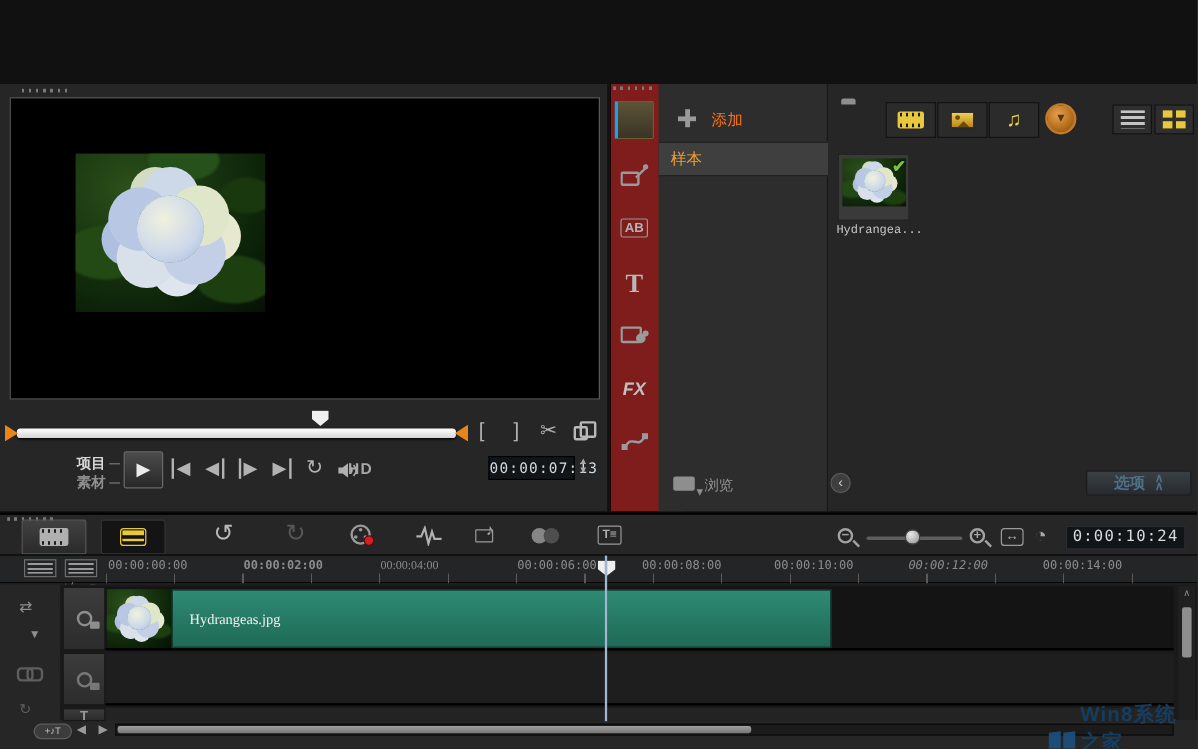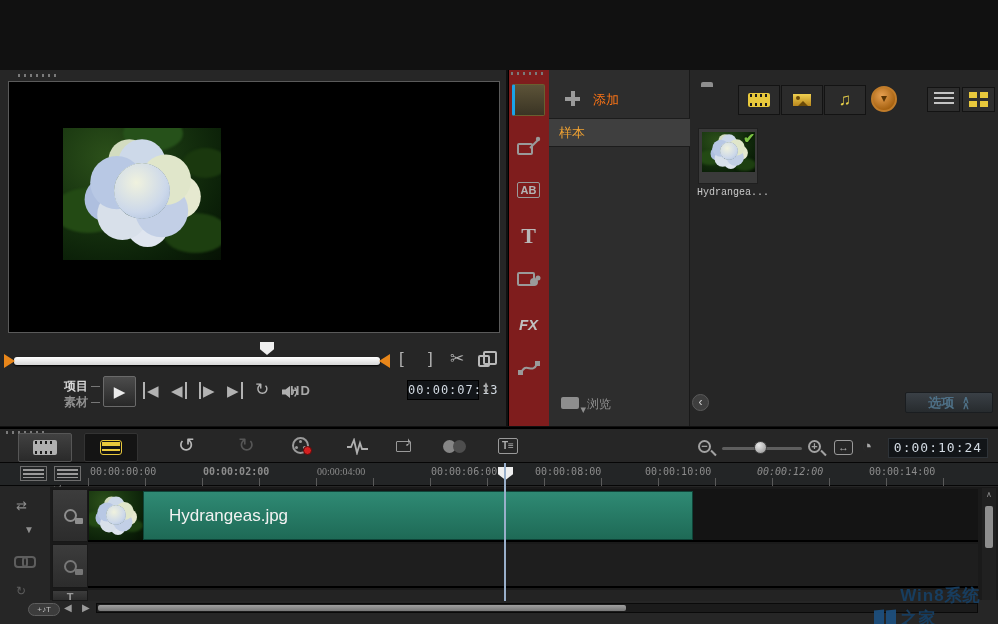--- a/index.html
+++ b/index.html
@@ -146,21 +146,21 @@
   .trk-mgr{position:absolute;top:466px;width:27px;height:15px;border:1px solid #6e6e6e;padding:2px;cursor:pointer;}
   .trk-mgr i{display:block;width:100%;height:100%;
     background-image:repeating-linear-gradient(180deg,#9a9a9a 0 2px,transparent 2px 4px);}
   .playhead-line{position:absolute;width:2px;background:linear-gradient(90deg,#6a86a8,#c8d8ec,#6a86a8);}
   .track-hdr{position:absolute;left:52px;width:36px;background:linear-gradient(#3c3c3c,#2c2c2c);
     border:1px solid #181818;display:flex;align-items:center;justify-content:center;cursor:pointer;}
   .reel-sm{position:relative;width:13px;height:13px;border:2px solid #8e8e8e;border-radius:50%;}
   .reel-sm::after{content:"";position:absolute;left:9px;top:7px;width:8px;height:6px;background:#8e8e8e;border-radius:1px;}
   .track-row{position:absolute;left:88px;width:890px;border-bottom:2px solid #000;}
   .clip-body{position:absolute;background:linear-gradient(#2f8a74,#1e6a56);border:1px solid #0f4438;
-    color:#f2f2f2;font-family:Liberation Sans, sans-serif;font-size:17px;line-height:48px;padding-left:25px;cursor:pointer;}
+    color:#f2f2f2;font-family:Liberation Serif, serif;font-size:12px;line-height:48px;padding-left:14px;cursor:pointer;}
   .side-ico{position:absolute;color:#8e8e8e;cursor:pointer;}
   .chain{position:relative;width:18px;height:8px;}
   .chain::before,.chain::after{content:"";position:absolute;top:0;width:10px;height:8px;border:2px solid #5e5e5e;border-radius:4px;}
   .chain::before{left:0;} .chain::after{left:8px;}
   .vscroll{position:absolute;left:982px;top:488px;width:14px;height:112px;background:#202020;}
   .vscroll .up{position:absolute;left:0;top:2px;width:14px;text-align:center;font-size:8px;color:#8e8e8e;cursor:pointer;}
   .vscroll .thumb{position:absolute;left:3px;top:18px;width:8px;height:42px;background:#8e8e8e;border-radius:2px;cursor:pointer;}
   .hscroll-track{position:absolute;left:96px;top:603px;width:882px;height:10px;background:#1b1b1b;border:1px solid #0a0a0a;}
   .hscroll-thumb{position:absolute;left:1px;top:1px;width:528px;height:6px;background:linear-gradient(#a0a0a0,#767676);border-radius:2px;cursor:pointer;}
   .addtrack{position:absolute;left:28px;top:603px;width:32px;height:13px;border-radius:7px;background:#3c3c3c;

